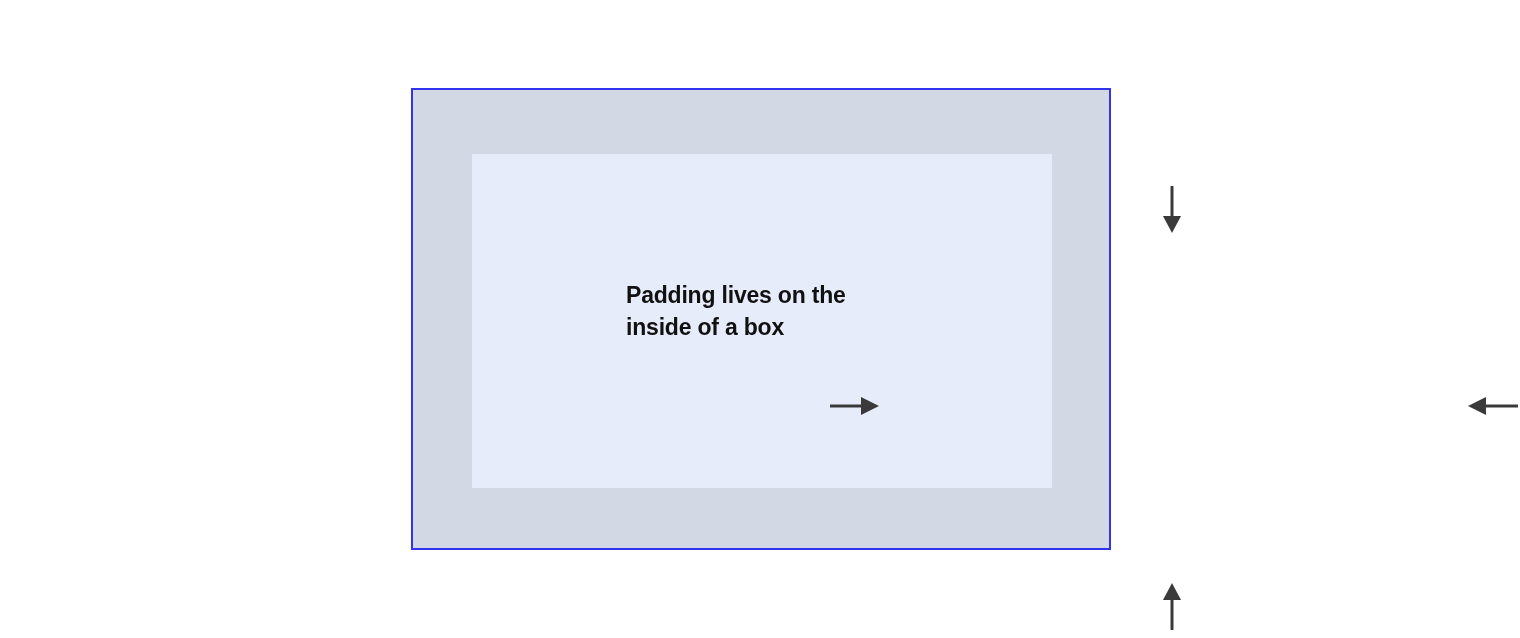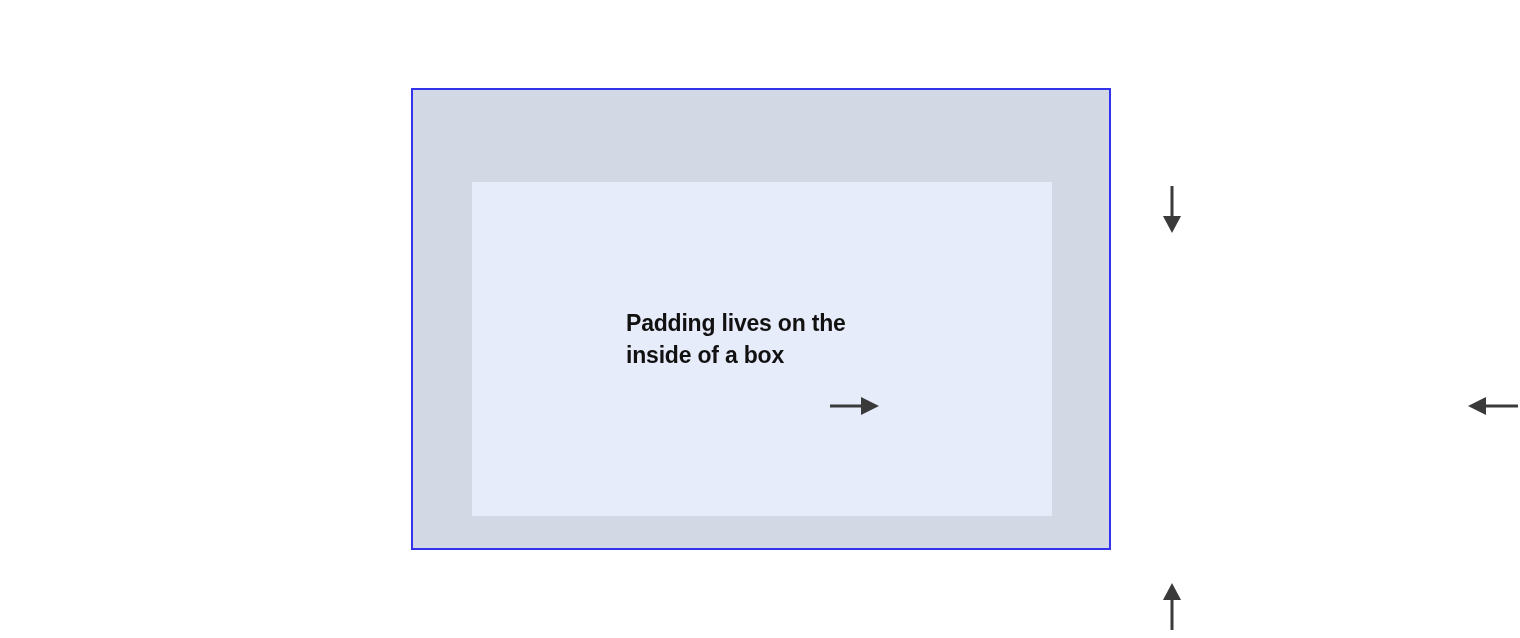--- a/index.html
+++ b/index.html
@@ -37,21 +37,20 @@
   }
 
   
   .box-content {
     position: absolute;
     left: 59px;   
     top: 64px;    
     width: 580px; 
     height: 334px;
     background: #e7ecfa;
-    margin-top: 28px;
   }
 
   
   .content-label {
     position: absolute;
     left: 154px;   
     top: 125px;
     width: 300px;
     font-size: 23px;
     font-weight: bold;

